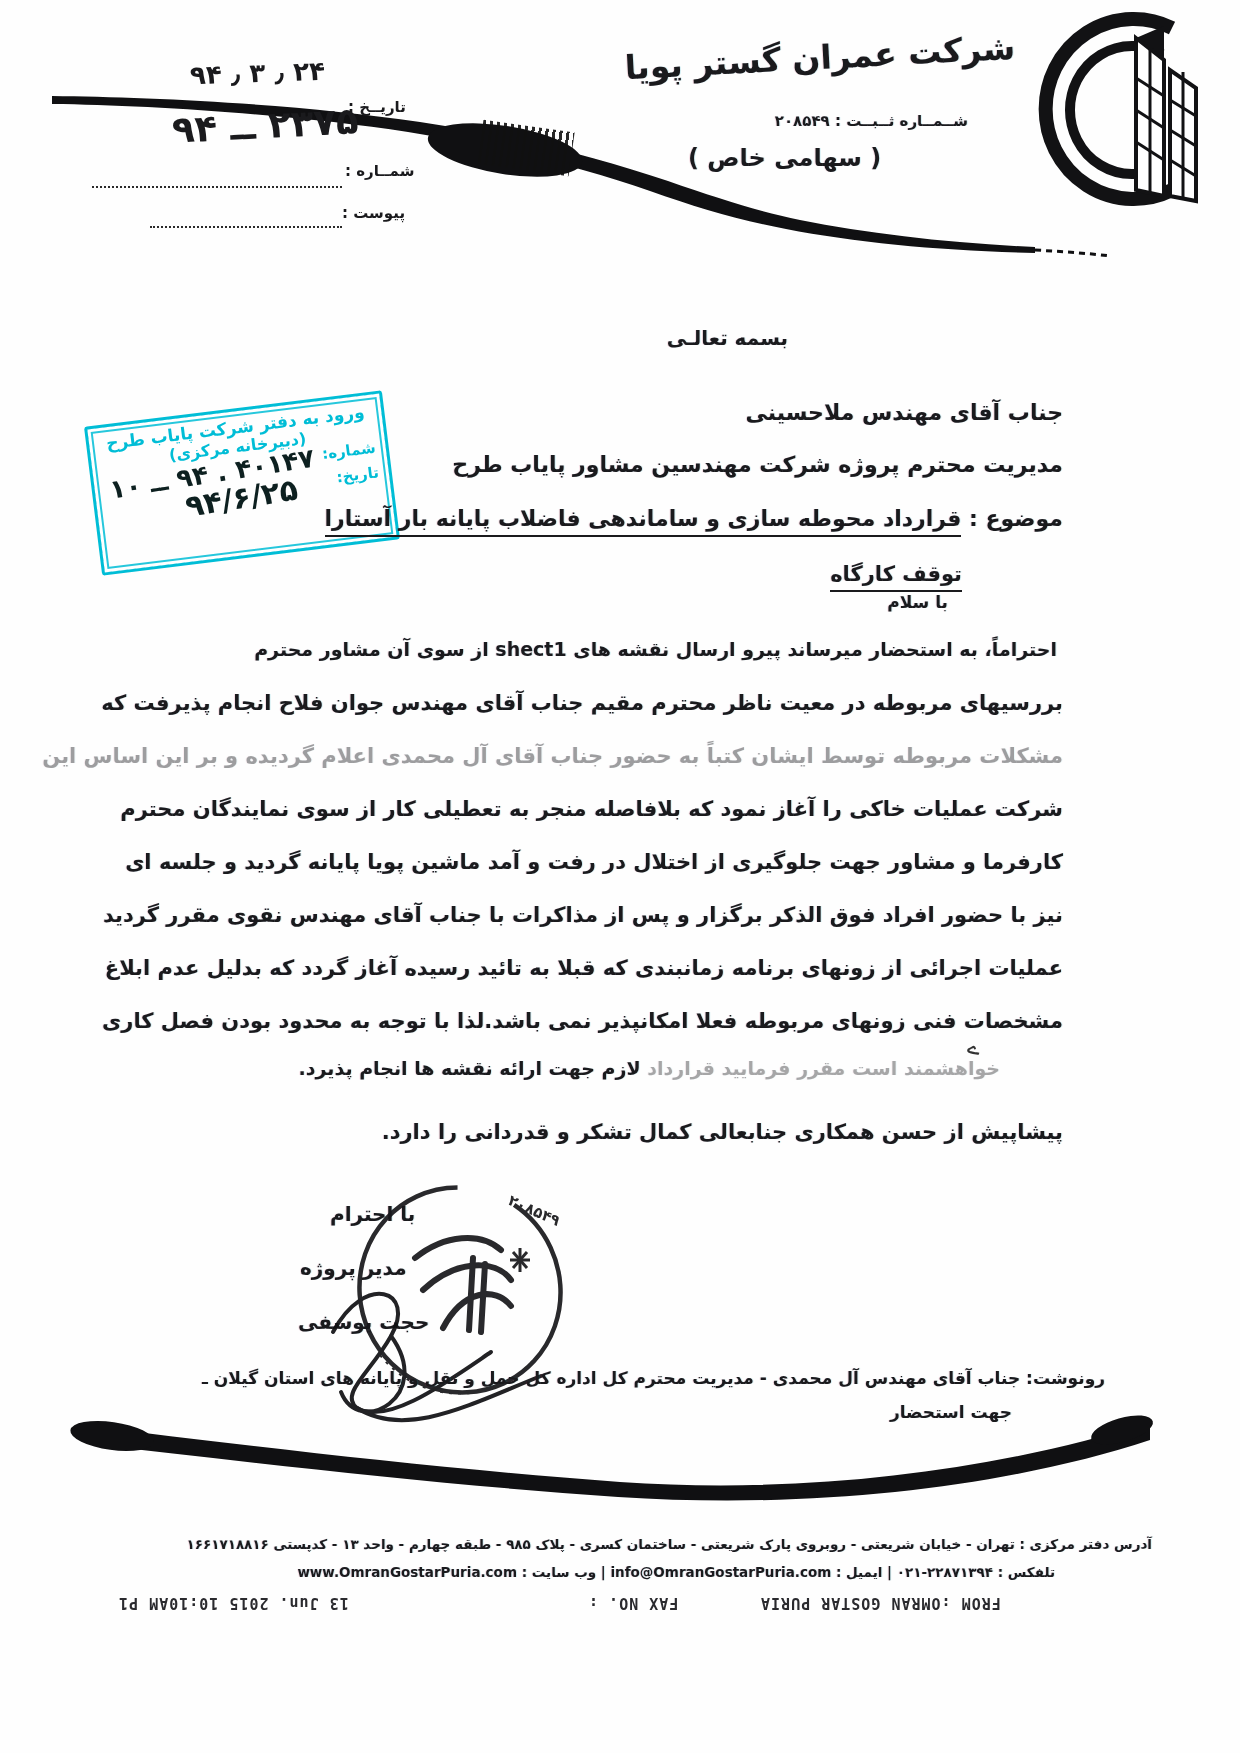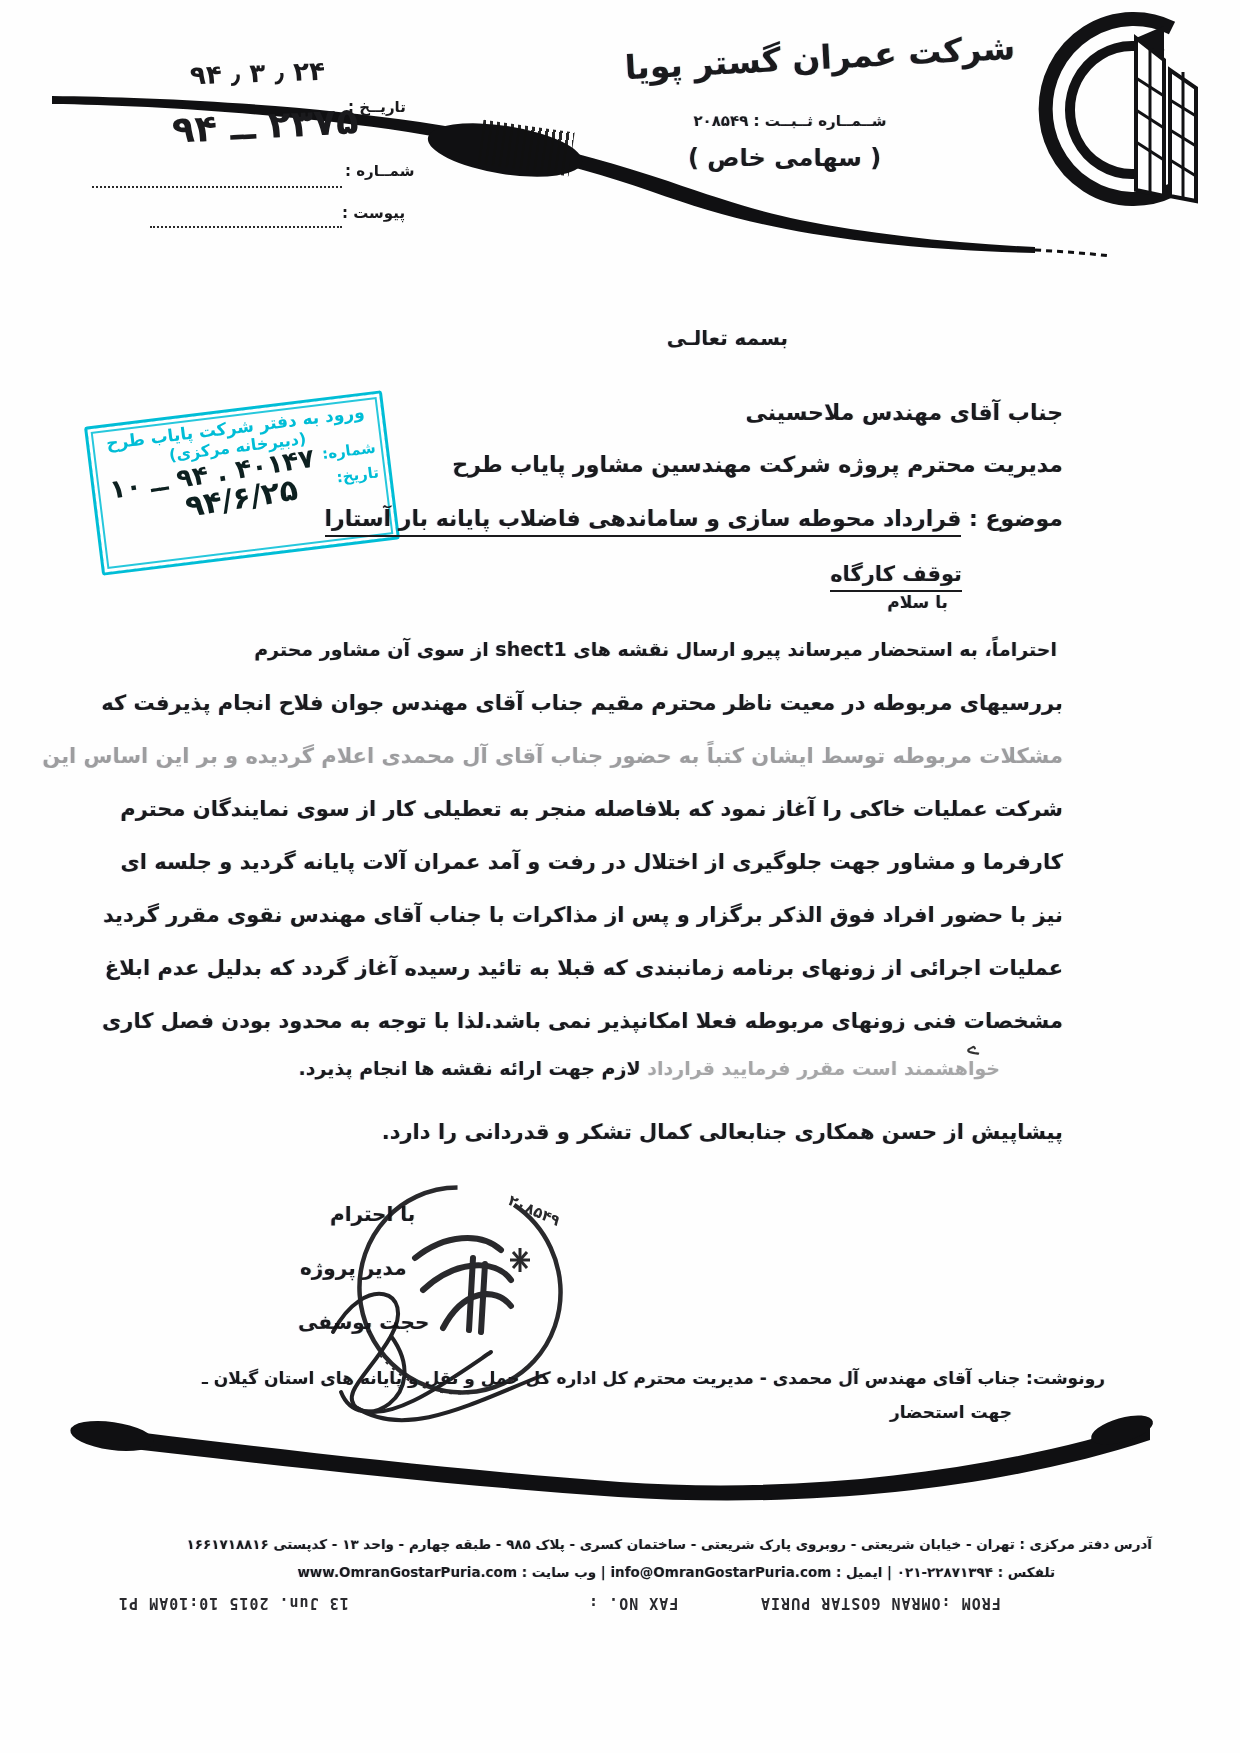--- a/index.html
+++ b/index.html
@@ -67,21 +67,21 @@
     <polygon points="150,62 150,188 176,193 176,80" fill="#ffffff" stroke="#121214" stroke-width="4"></polygon>
     <g stroke="#121214" stroke-width="3">
       <line x1="150" y1="92" x2="176" y2="108"></line>
         <line x1="150" y1="122" x2="176" y2="138"></line>
       <line x1="150" y1="152" x2="176" y2="168"></line>
         <line x1="163" y1="64" x2="163" y2="190"></line>
     </g>
   </svg>
 
   <div class="abs rtl b scan" style="left:600px;top:38px;width:440px;text-align:center;font-size:33px;transform:rotate(-3deg);letter-spacing:2px">شرکت عمران گستر پویا</div>
-  <div class="abs rtl b scan" style="left:650px;top:112px;width:280px;text-align:center;font-size:15px">شــمــاره ثــبــت : ۲۰۸۵۴۹</div>
+  <div class="abs rtl b scan" style="left:688px;top:112px;width:280px;font-size:15px">شــمــاره ثــبــت : ۲۰۸۵۴۹</div>
   <div class="abs rtl b scan" style="left:688px;top:144px;width:205px;text-align:left;font-size:24px">( سهامی خاص )</div>
 
   <div class="abs rtl b" style="left:348px;top:98px;font-size:15px">تاریــخ :</div>
   <div class="abs handwrite ltrov" style="left:190px;top:58px;font-size:26px;transform:rotate(-2deg)">۹۴ ٫ ۳ ٫ ۲۴</div>
   <div class="abs rtl b" style="left:345px;top:162px;font-size:15px">شمــاره :</div>
   <div class="abs handwrite ltrov" style="left:172px;top:104px;font-size:37px;transform:rotate(-3deg)">۹۴ ــ ۲۳۷۵</div>
   <div class="abs dotline" style="left:92px;top:186px;width:250px"></div>
   <div class="abs rtl b" style="left:342px;top:204px;font-size:15px">پیوست :</div>
   <div class="abs dotline" style="left:150px;top:226px;width:192px"></div>
 
@@ -105,21 +105,21 @@
   <div class="abs rtl b scan" style="right:177px;top:506px;font-size:22px">
     <span>موضوع : </span><span class="underline">قرارداد محوطه سازی و ساماندهی فاضلاب پایانه بار آستارا</span>
   </div>
   <div class="abs rtl b scan underline" style="right:278px;top:562px;font-size:21px">توقف کارگاه</div>
   <div class="abs rtl b scan" style="right:292px;top:592px;font-size:17px">با سلام</div>
 
   <div class="abs rtl b scan" style="right:183px;top:638px;font-size:19px">احتراماً، به استحضار میرساند پیرو ارسال نقشه های shect1 از سوی آن مشاور محترم</div>
   <div class="abs rtl b scan faded" style="right:177px;top:744px;font-size:21px">مشکلات مربوطه توسط ایشان کتباً به حضور جناب آقای آل محمدی اعلام گردیده و بر این اساس این</div>
   <div class="abs rtl b scan" style="right:177px;top:691px;font-size:21px">بررسیهای مربوطه در معیت ناظر محترم مقیم جناب آقای مهندس جوان فلاح انجام پذیرفت که</div>
   <div class="abs rtl b scan" style="right:177px;top:797px;font-size:21px">شرکت  عملیات خاکی  را آغاز نمود که بلافاصله منجر به تعطیلی کار از سوی نمایندگان محترم</div>
-  <div class="abs rtl b scan" style="right:177px;top:850px;font-size:21px">کارفرما و مشاور جهت جلوگیری از اختلال در رفت و آمد عمران آلات پایانه گردید و جلسه ای</div>
+  <div class="abs rtl b scan" style="right:177px;top:850px;font-size:21px">کارفرما و مشاور جهت جلوگیری از اختلال در رفت و آمد ماشین پویا پایانه گردید و جلسه ای</div>
   <div class="abs rtl b scan" style="right:177px;top:903px;font-size:21px">نیز با حضور افراد فوق الذکر برگزار و پس از مذاکرات با جناب آقای مهندس نقوی مقرر گردید</div>
   <div class="abs rtl b scan" style="right:177px;top:956px;font-size:21px">عملیات اجرائی از زونهای برنامه زمانبندی که قبلا به تائید رسیده آغاز گردد که بدلیل عدم ابلاغ</div>
   <div class="abs rtl b scan" style="right:177px;top:1009px;font-size:21px">مشخصات فنی زونهای مربوطه فعلا امکانپذیر نمی باشد.لذا با توجه به محدود بودن فصل کاری</div>
   <div class="abs rtl b scan" style="right:240px;top:1057px;font-size:19px">
     <span class="halffade">خواهشمند است مقرر فرمایید قرارداد</span><span> لازم جهت ارائه نقشه ها انجام پذیرد.</span>
   </div>
 
   <div class="abs rtl b scan" style="right:177px;top:1120px;font-size:21px">پیشاپیش از حسن همکاری جنابعالی کمال تشکر و قدردانی را دارد.</div>
   <div class="abs" style="left:968px;top:1034px;font-size:22px;color:#333;transform:rotate(12deg)">ے</div>
 

